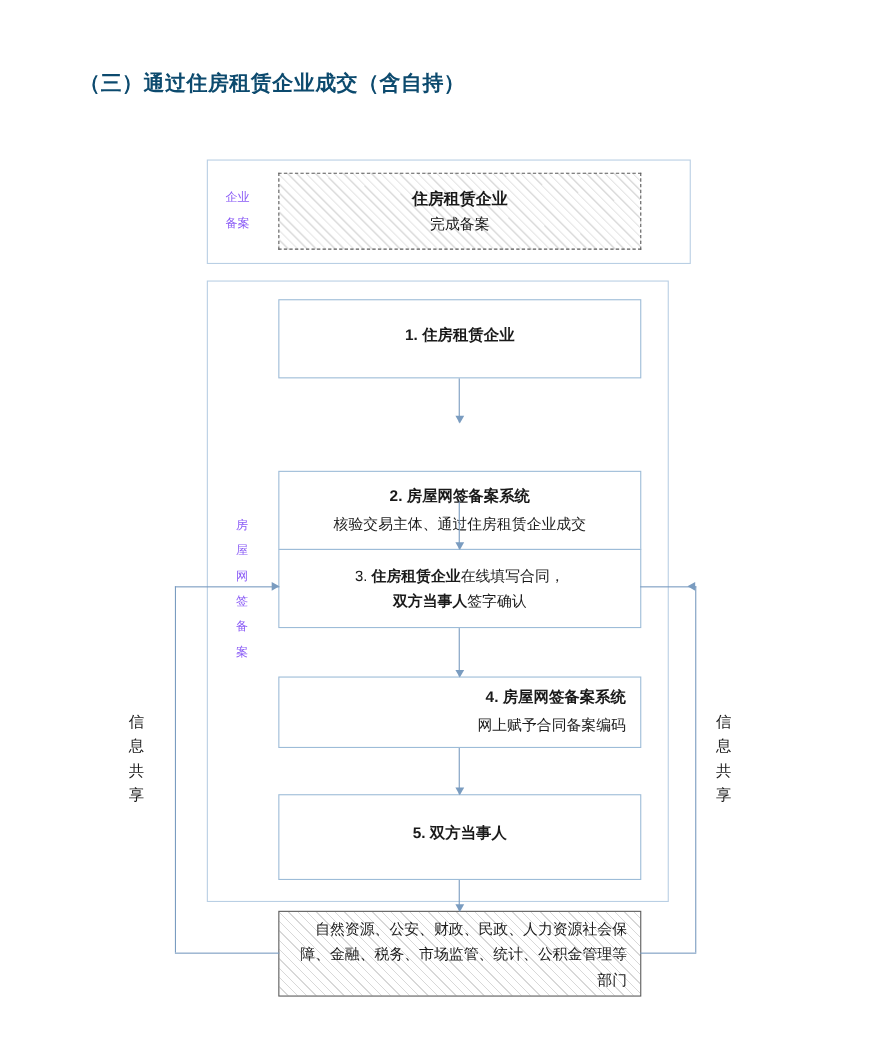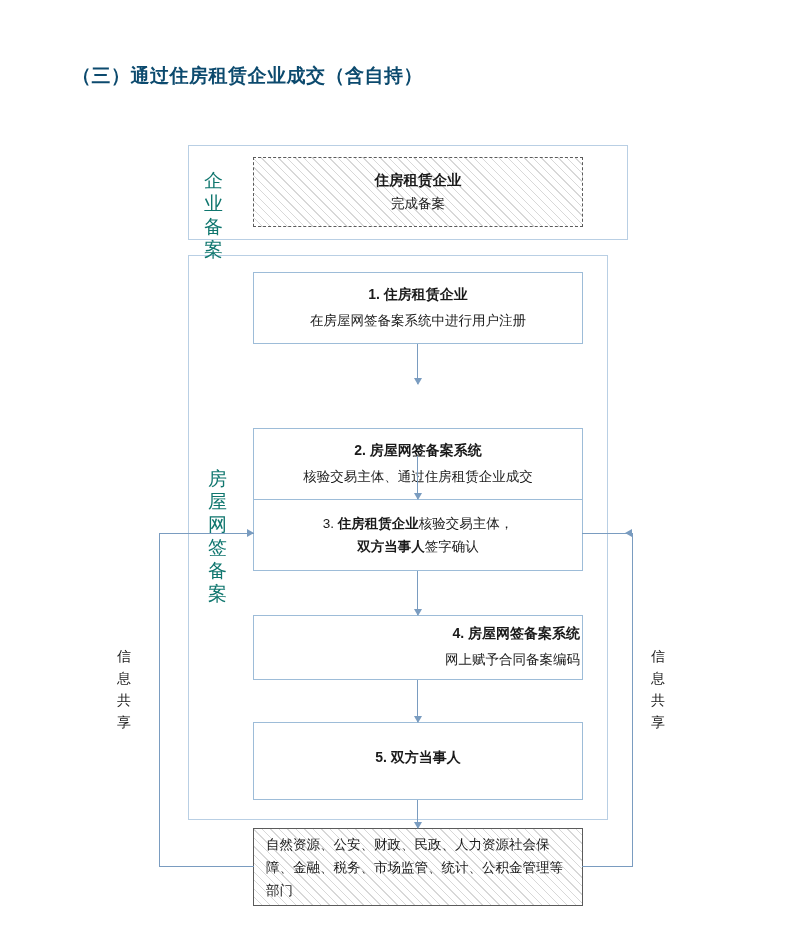--- a/index.html
+++ b/index.html
@@ -43,23 +43,24 @@
     left: 188px;
     top: 255px;
     width: 420px;
     height: 565px;
   }
 
   
   .side-label {
     position: absolute;
     width: 24px;
-    font-size: 19px;
+    font-size: 11px;
     line-height: 23px;
-    color: #0f766e;
+    text-align: center;
+    color: #8b5cf6;
     writing-mode: horizontal-tb;
   }
   #label-filing {
     left: 204px;
     top: 169px;
   }
   #label-online {
     left: 208px;
     top: 467px;
   }
@@ -100,21 +101,21 @@
     left: 253px;
     width: 330px;
     border: 1px solid #9dbcd8;
     box-sizing: border-box;
     background: #fff;
     display: flex;
     flex-direction: column;
     align-items: center;
     justify-content: center;
     text-align: center;
-    padding: 0 2px;
+    padding: 0 13px;
   }
   .step-box .line1 {
     font-size: 14px;
     font-weight: bold;
     margin-bottom: 6px;
   }
   .step-box .line2 {
     font-size: 13.5px;
     line-height: 21px;
   }
@@ -143,21 +144,21 @@
     background-image: repeating-linear-gradient(
       45deg,
       #ffffff 0px,
       #ffffff 5px,
       #d8d8d8 5px,
       #d8d8d8 6px
     );
     display: flex;
     align-items: center;
     justify-content: center;
-    text-align: left;
+    text-align: right;
     font-size: 13.5px;
     line-height: 23px;
     padding: 16px 12px;
   }
 
   
   .vconn {
     position: absolute;
     left: 417px;
     width: 1px;
@@ -239,30 +240,29 @@
   <div>案</div>
 </div>
 
 <div class="hatch-box">
   <div class="line1">住房租赁企业</div>
   <div class="line2">完成备案</div>
 </div>
 
 <div class="step-box" id="step-1">
   <div class="line1"><span>1.</span> <span>住房租赁企业</span></div>
-  <div class="line2">在房屋网签备案系统中进行用户注册</div>
 </div>
 
 <div class="step-box" id="step-2">
   <div class="line1"><span>2.</span> <span>房屋网签备案系统</span></div>
   <div class="line2">核验交易主体、通过住房租赁企业成交</div>
 </div>
 
 <div class="step-box" id="step-3">
-  <div class="mixed"><span>3. </span><b>住房租赁企业</b><span>核验交易主体，</span></div>
+  <div class="mixed"><span>3. </span><b>住房租赁企业</b><span>在线填写合同，</span></div>
   <div class="mixed"><b>双方当事人</b><span>签字确认</span></div>
 </div>
 
 <div class="step-box" id="step-4">
   <div class="line1"><span>4.</span> <span>房屋网签备案系统</span></div>
   <div class="line2">网上赋予合同备案编码</div>
 </div>
 
 <div class="step-box" id="step-5">
   <div class="line1"><span>5.</span> <span>双方当事人</span></div>

